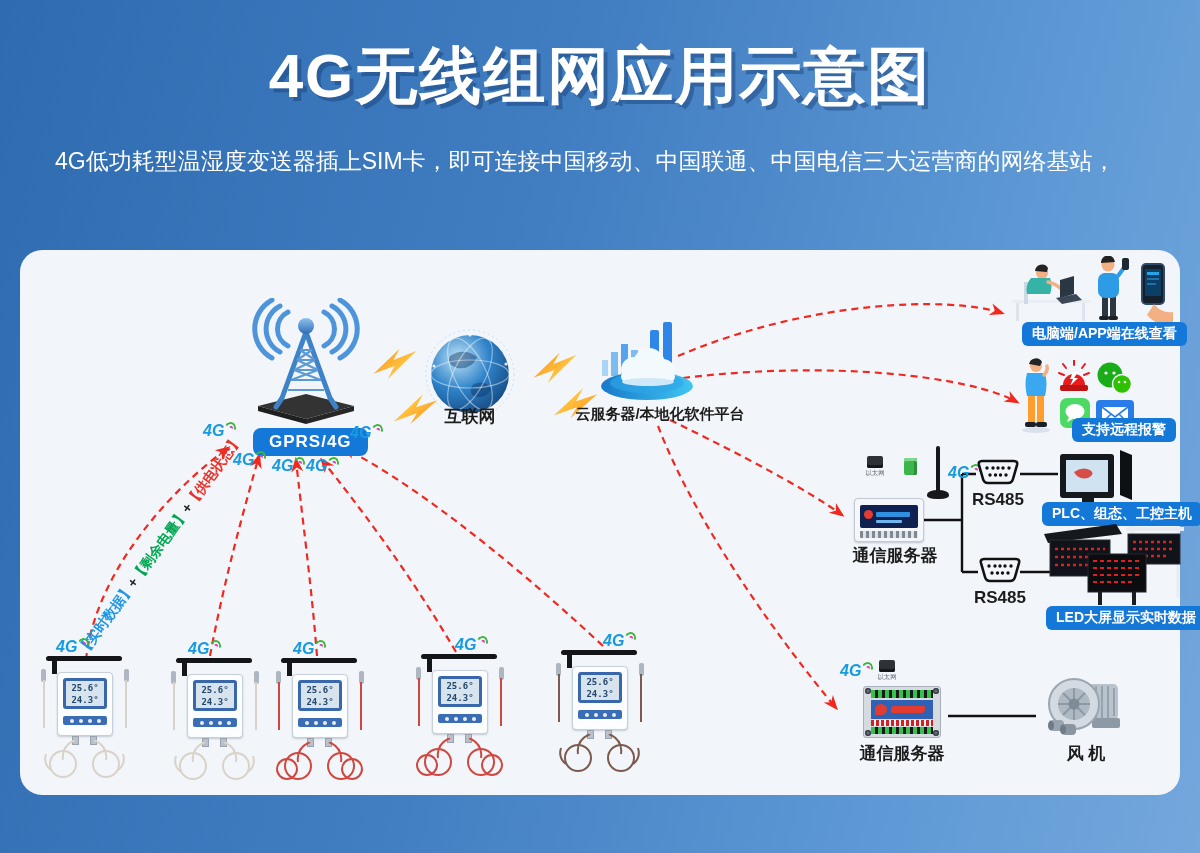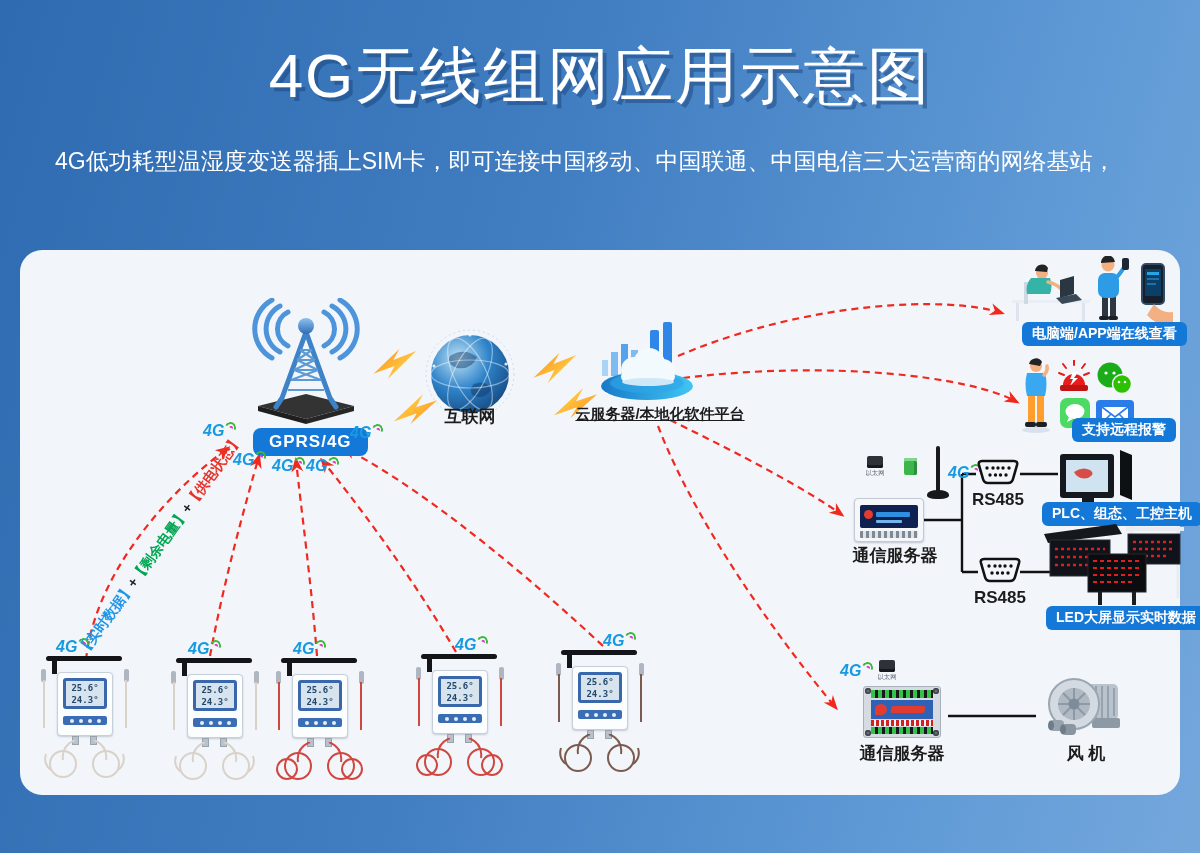--- a/index.html
+++ b/index.html
@@ -2,36 +2,36 @@
 <html><head>
 <meta charset="utf-8">
 <style>
   * { margin:0; padding:0; box-sizing:border-box; }
   body { font-family:"Liberation Sans","DejaVu Sans",sans-serif; }
   .page { position:relative; width:1200px; height:853px; overflow:hidden;
           background:linear-gradient(105deg,#2e6bb0 0%,#3f7cc0 40%,#5f9ad6 78%,#74a7dc 100%); }
 
   
   .title { position:absolute; left:0; top:34px; width:1200px; text-align:center;
-           font-size:62px; font-weight:400; color:#ffffff; letter-spacing:2px;
+           font-size:62px; font-weight:700; color:#ffffff; letter-spacing:2px;
            text-shadow:4px 4px 0 rgba(22,62,115,.45); }
   .desc { position:absolute; left:55px; top:143px; width:1100px; font-size:23px;
           color:#ffffff; line-height:36px; font-weight:500; }
 
   
   .panel { position:absolute; left:20px; top:250px; width:1160px; height:545px;
            background:#f2f6fb; border-radius:22px; }
   .panel .abs, .panel svg.cmp, .panel .pill, .panel .nlabel { position:absolute; }
   svg.overlay { position:absolute; left:0; top:0; }
 
   .pill { background:#1478d8; color:#fff; font-weight:bold; font-size:14px;
           padding:3px 10px; border-radius:6px; white-space:nowrap; }
   .pill.big { font-size:17px; padding:4px 16px; border-radius:8px; letter-spacing:1px; }
   .nlabel { font-weight:bold; color:#1c1c1c; font-size:17px; text-align:center; white-space:nowrap; }
-  .nlabel.sm { font-size:15px;text-decoration:underline; }
+  .nlabel.sm { font-size:15px; }
 
   
   .g4 { position:absolute; display:inline-flex; align-items:flex-start;
         font-style:italic; font-weight:800; color:#189ae0; font-size:16px;text-align:center; }
   .g4 .sig { position:relative; width:11px; height:11px; display:inline-block; margin-left:1px; }
   .g4 .sig::before { content:''; position:absolute; inset:0; border:2px solid transparent;
         border-top-color:#3cb93c; border-right-color:#3cb93c; border-radius:50%; transform:rotate(-20deg); }
   .g4 .sig::after { content:''; position:absolute; inset:4px; border:2px solid transparent;
         border-top-color:#e23cc0; border-right-color:#e23cc0; border-radius:50%; transform:rotate(-20deg); }
 

